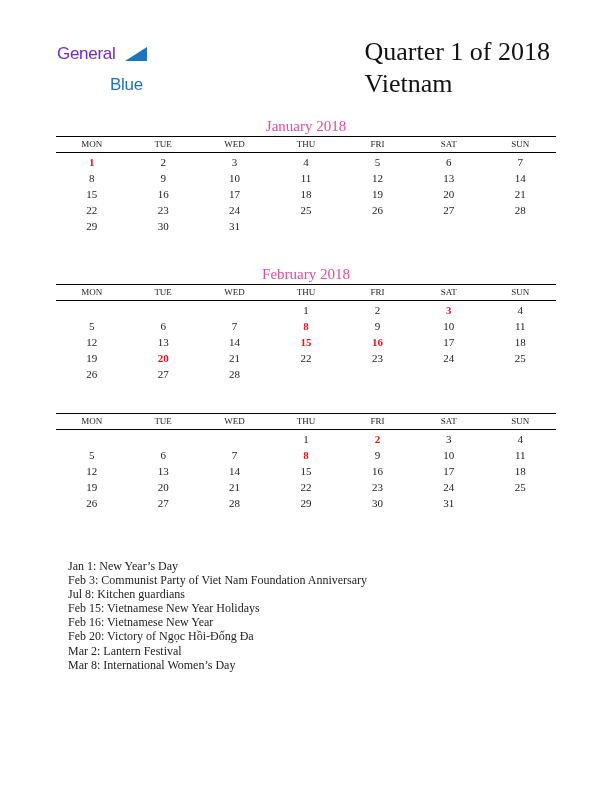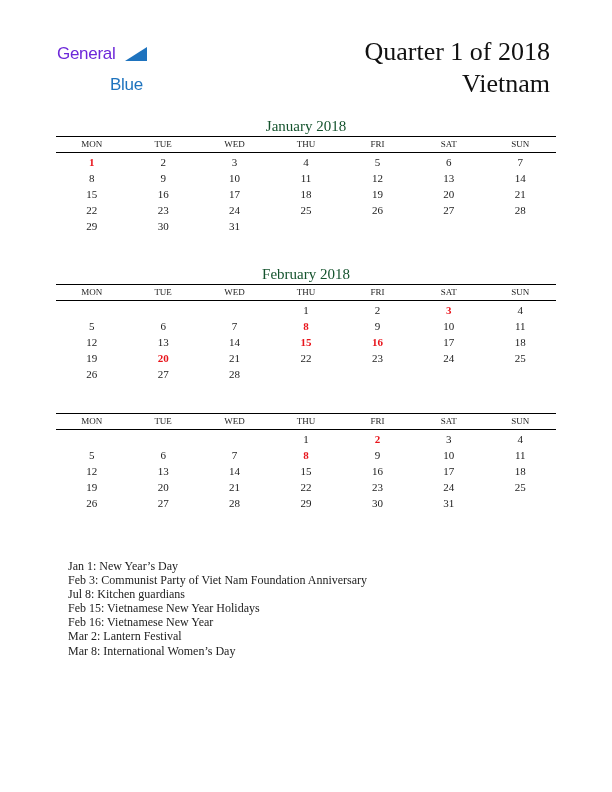--- a/index.html
+++ b/index.html
@@ -1,23 +1,23 @@
 <!DOCTYPE html>
 <html><head>
   <meta charset="utf-8">
   <style>
     html, body { margin: 0; padding: 0; background: #ffffff; }
     body { width: 612px; height: 792px; position: relative; overflow: hidden; font-family: "DejaVu Serif", "Liberation Serif", serif; color: #222; }
     .logo { position: absolute; left: 57px; top: 44px; width: 100px; height: 40px; }
     .logo .general { position: absolute; left: 0; top: 0; font-family: "Liberation Sans", sans-serif; font-size: 17px; color: #6d28d9; letter-spacing: -0.3px; }
     .logo .blue { position: absolute; left: 53px; top: 17px; font-family: "Liberation Sans", sans-serif; font-size: 17px; color: #1e73be; letter-spacing: -0.3px; margin-top: 14px; }
     .logo .tri { position: absolute; left: 68px; top: 3px; width: 0; height: 0; border-left: 0 solid transparent; border-right: 22px solid transparent; border-bottom: 14px solid #1e73be; transform: scaleX(-1); }
-    .title { position: absolute; right: 62px; top: 36px; text-align: right; font-family: "Liberation Serif", serif; font-size: 26px; line-height: 32px; color: #111; }
+    .title { position: absolute; right: 62px; top: 36px; text-align: left; font-family: "Liberation Serif", serif; font-size: 26px; line-height: 32px; color: #111; }
     .month { position: absolute; left: 56px; width: 500px; }
-    .month .mname { text-align: center; font-family: "Liberation Serif", serif; font-size: 15px; height: 20px; line-height: 20px; color: #14532d; }
+    .month .mname { text-align: center; font-family: "Liberation Serif", serif; font-size: 15px; height: 20px; line-height: 20px; color: #ec4899; }
     .month .hdr { display: grid; grid-template-columns: repeat(7, 1fr); border-top: 1.5px solid #000; border-bottom: 1.5px solid #000; height: 15px; line-height: 15px; font-family: "Liberation Serif", serif; font-size: 9px; text-align: center; color: #222; }
     .month .grid { display: grid; grid-template-columns: repeat(7, 1fr); font-family: "Liberation Serif", serif; font-size: 11px; text-align: center; line-height: 16px; padding-top: 1px; }
     .month .grid .cell.hol { color: #e8141b; font-weight: bold; }
     .notes { position: absolute; left: 68px; top: 559px; font-family: "Liberation Serif", serif; font-size: 12px; line-height: 14.1px; color: #222; }
   </style>
 </head>
 <body>
 
 <div class="logo">
   <span class="general">General</span>
@@ -169,15 +169,16 @@
       <span class="cell">31</span>
     </div>
 </div>
 
 <div class="notes">
     <div>Jan 1: New Year’s Day</div>
     <div>Feb 3: Communist Party of Viet Nam Foundation Anniversary</div>
     <div>Jul 8: Kitchen guardians</div>
     <div>Feb 15: Vietnamese New Year Holidays</div>
     <div>Feb 16: Vietnamese New Year</div>
+    <div>Feb 20: Victory of Ngọc Hồi-Đống Đa</div>
     <div>Mar 2: Lantern Festival</div>
     <div>Mar 8: International Women’s Day</div>
   </div>
 
 </body></html>

